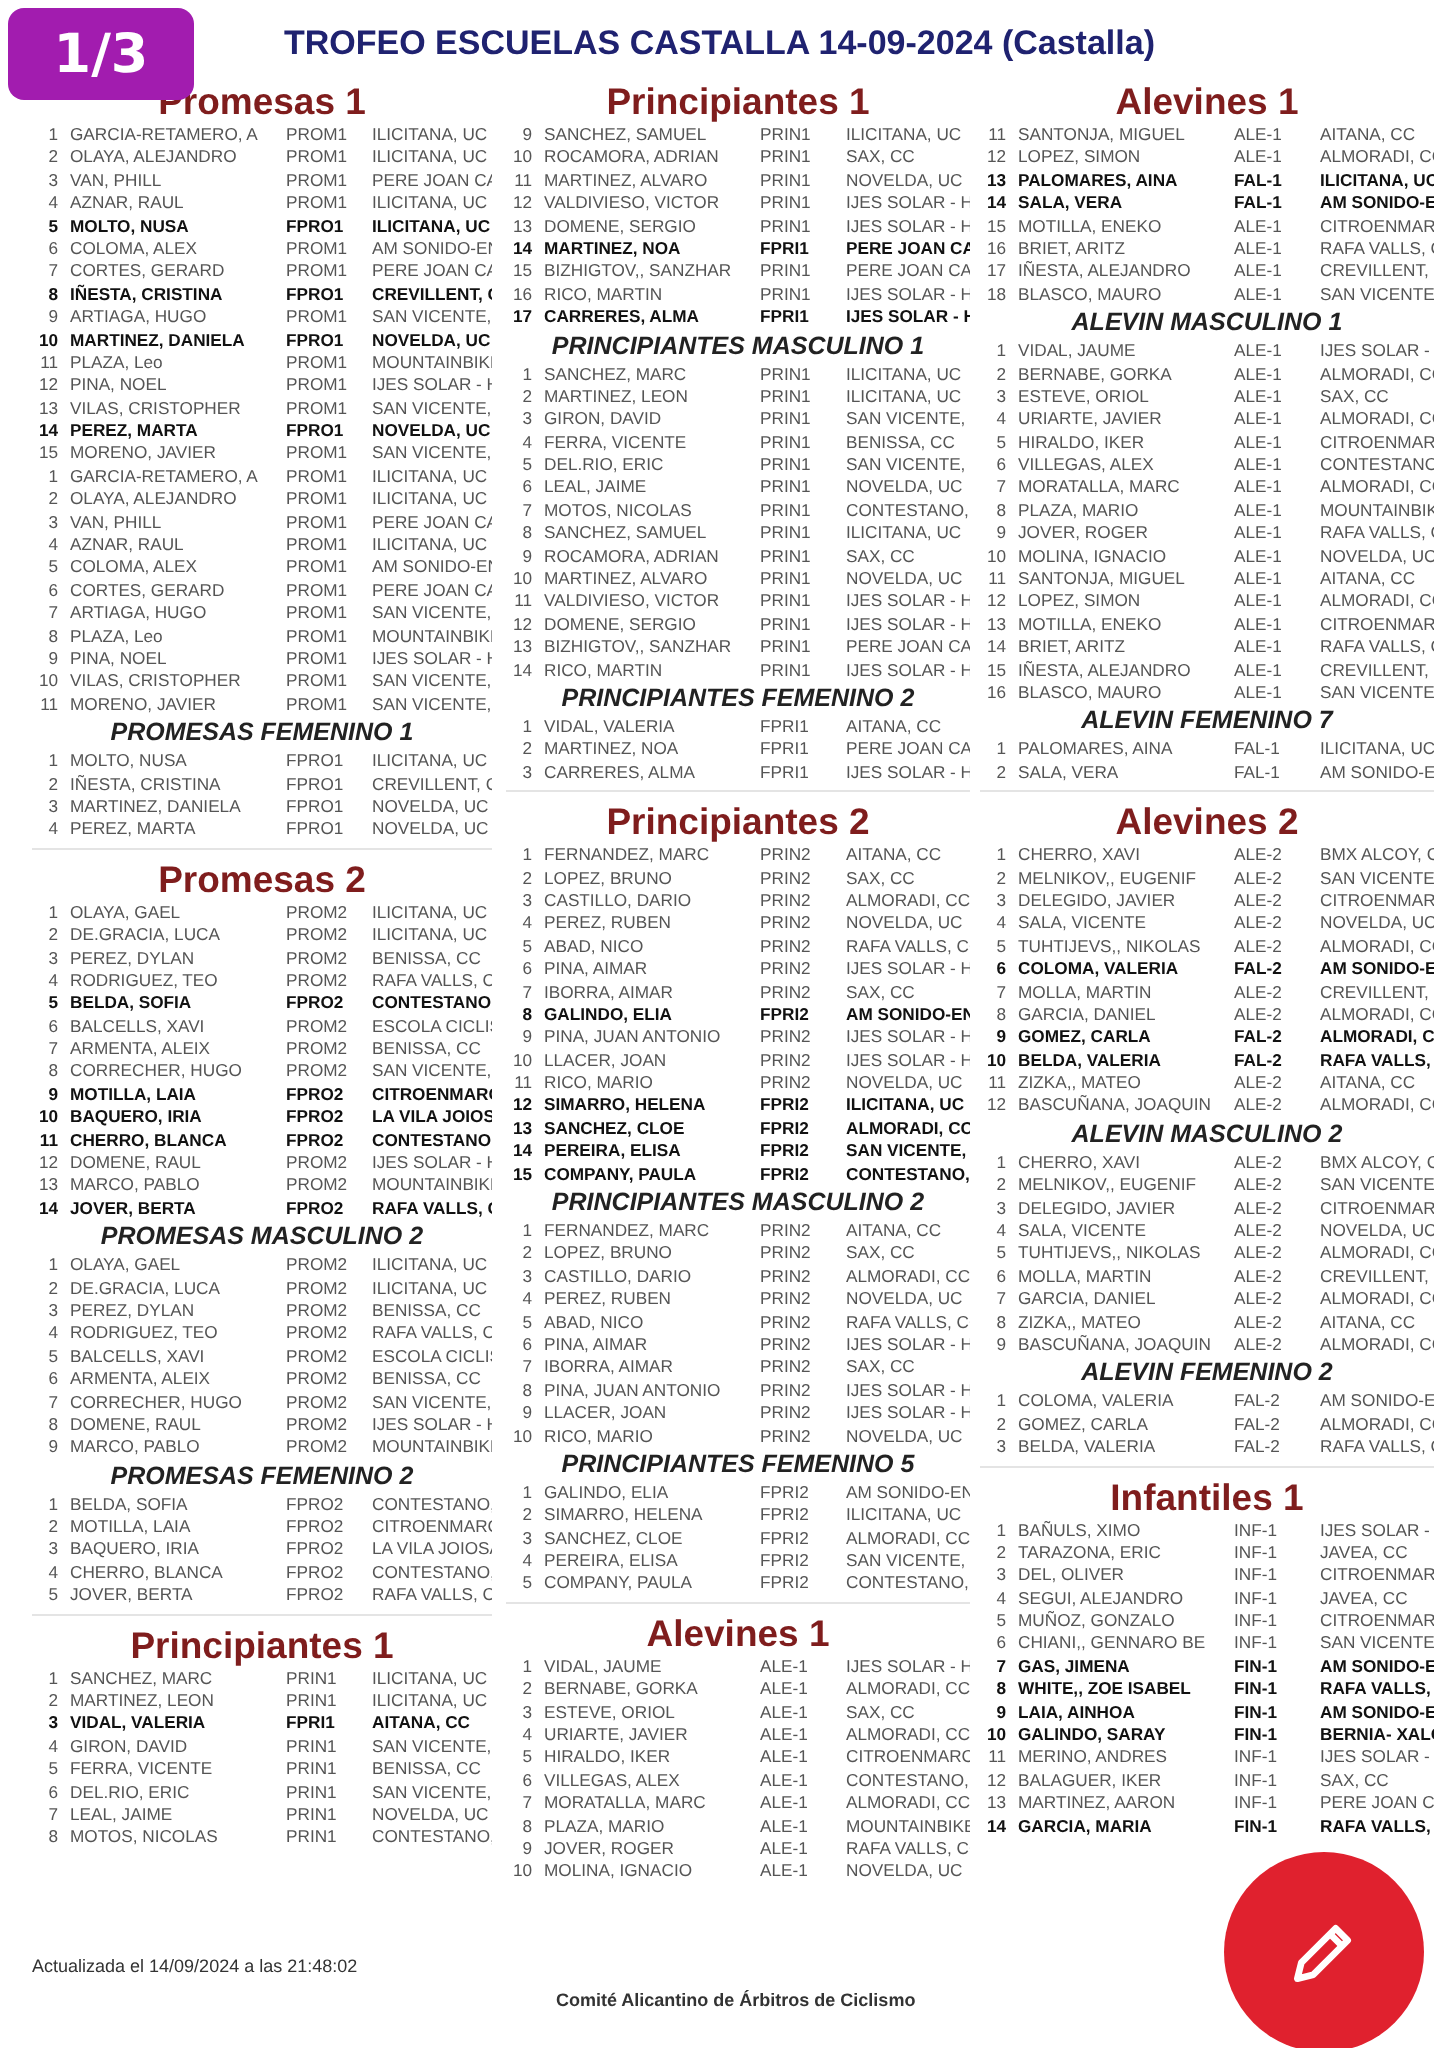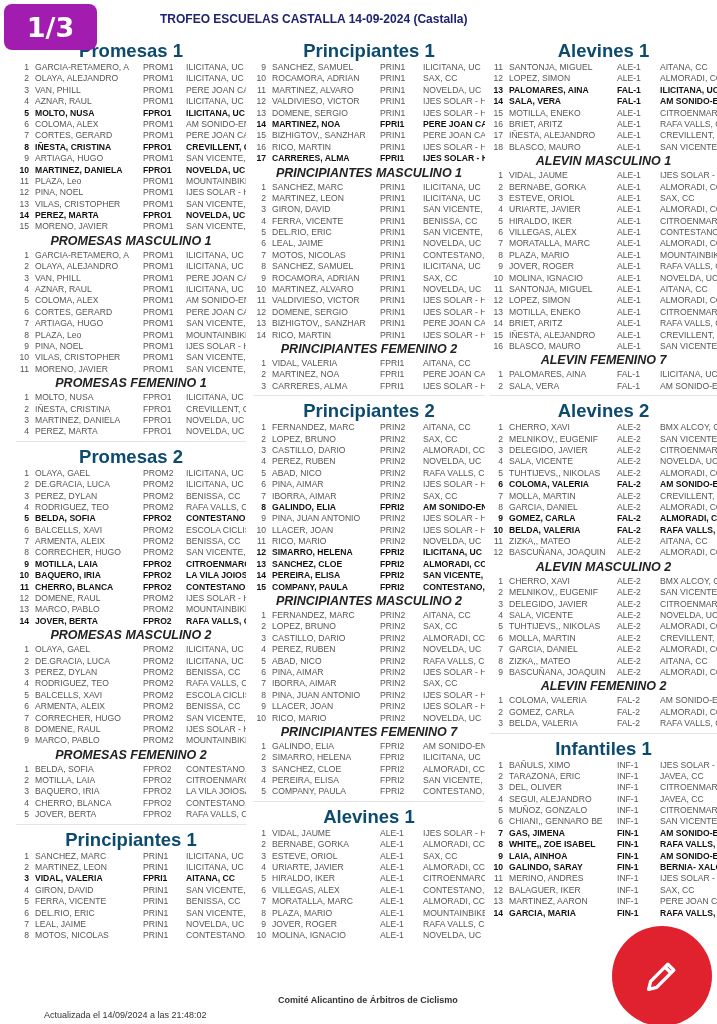--- a/index.html
+++ b/index.html
@@ -1,32 +1,32 @@
 <!DOCTYPE html>
 <html><head>
 <meta charset="utf-8">
 <style>
   html, body { margin:0; padding:0; background:#ffffff; }
   body { width:717px; height:1024px; position:relative; overflow:hidden; font-family:"Liberation Sans", sans-serif; color:#333; }
   .page-counter { position:absolute; left:4px; top:4px; width:93px; height:46px; background:#a21caf; border-radius:8px; color:#fff; font-family:"DejaVu Sans", sans-serif; font-weight:bold; font-size:27px; display:flex; align-items:center; justify-content:center; z-index:5; }
-  .doc-title { position:absolute; left:160px; top:12px; width:420px; text-align:left; color:#1f2270; font-weight:bold; font-size:12px; white-space:nowrap; }
+  .doc-title { position:absolute; left:142px; top:12px; width:420px; text-align:right; color:#1f2270; font-weight:bold; font-size:17px; white-space:nowrap; }
   .col { position:absolute; top:38px; }
   .col1 { left:16px; width:230px; }
   .col2 { left:253px; width:232px; }
   .col3 { left:490px; width:227px; }
-  .cat-title { color:#0c4a6e; font-weight:bold; font-size:18.5px; text-align:center; height:22px; line-height:22px; margin-top:2px; }
+  .cat-title { color:#7f1d1d; font-weight:bold; font-size:18.5px; text-align:center; height:22px; line-height:22px; margin-top:2px; }
   .sub-title { color:#222; font-weight:bold; font-style:italic; font-size:12.5px; text-align:center; height:17px; line-height:17px; }
   .row { display:flex; height:11.4px; line-height:11.4px; font-size:8.6px; color:#555; white-space:nowrap; }
   .row.b { font-weight:bold; color:#111; }
   .row .n { width:13px; text-align:right; padding-right:6px; flex:none; }
   .row .nm { width:108px; overflow:hidden; flex:none; }
   .row .cat { width:43px; flex:none; }
   .row .cl { flex:1; overflow:hidden; }
   .sep { border-top:1px solid #e4e4e4; margin:3px 0 4px 0; }
-  .footer-left { position:absolute; left:16px; top:1010px; font-size:9px; color:#333;margin-left:28px; }
+  .footer-left { position:absolute; left:16px; top:978px; font-size:9px; color:#333; }
   .footer-center { position:absolute; left:278px; top:995px; font-size:9px; color:#333;font-weight:bold; }
   .fab { position:absolute; left:612px; top:926px; width:100px; height:100px; border-radius:50%; background:#e0212e; display:flex; align-items:center; justify-content:center; z-index:6; }
   .fab svg { width:40px; height:40px; }
 </style>
 </head>
 <body>
 
 <div class="page-counter">1/3</div>
 <div class="doc-title">TROFEO ESCUELAS CASTALLA 14-09-2024 (Castalla)</div>
 
@@ -115,21 +115,20 @@
       <span class="nm">PEREZ, MARTA</span>
       <span class="cat">FPRO1</span>
       <span class="cl">NOVELDA, UC</span>
     </div>
     <div class="row">
       <span class="n">15</span>
       <span class="nm">MORENO, JAVIER</span>
       <span class="cat">PROM1</span>
       <span class="cl">SAN VICENTE, CC</span>
     </div>
-    <div class="sub-title">PROMESAS MASCULINO 1</div>
     <div class="row">
       <span class="n">1</span>
       <span class="nm">GARCIA-RETAMERO, A</span>
       <span class="cat">PROM1</span>
       <span class="cl">ILICITANA, UC</span>
     </div>
     <div class="row">
       <span class="n">2</span>
       <span class="nm">OLAYA, ALEJANDRO</span>
       <span class="cat">PROM1</span>
@@ -743,21 +742,21 @@
       <span class="nm">LLACER, JOAN</span>
       <span class="cat">PRIN2</span>
       <span class="cl">IJES SOLAR - HIG</span>
     </div>
     <div class="row">
       <span class="n">10</span>
       <span class="nm">RICO, MARIO</span>
       <span class="cat">PRIN2</span>
       <span class="cl">NOVELDA, UC</span>
     </div>
-    <div class="sub-title">PRINCIPIANTES FEMENINO 7</div>
+    <div class="sub-title">PRINCIPIANTES FEMENINO 5</div>
     <div class="row">
       <span class="n">1</span>
       <span class="nm">GALINDO, ELIA</span>
       <span class="cat">FPRI2</span>
       <span class="cl">AM SONIDO-ENE</span>
     </div>
     <div class="row">
       <span class="n">2</span>
       <span class="nm">SIMARRO, HELENA</span>
       <span class="cat">FPRI2</span>

